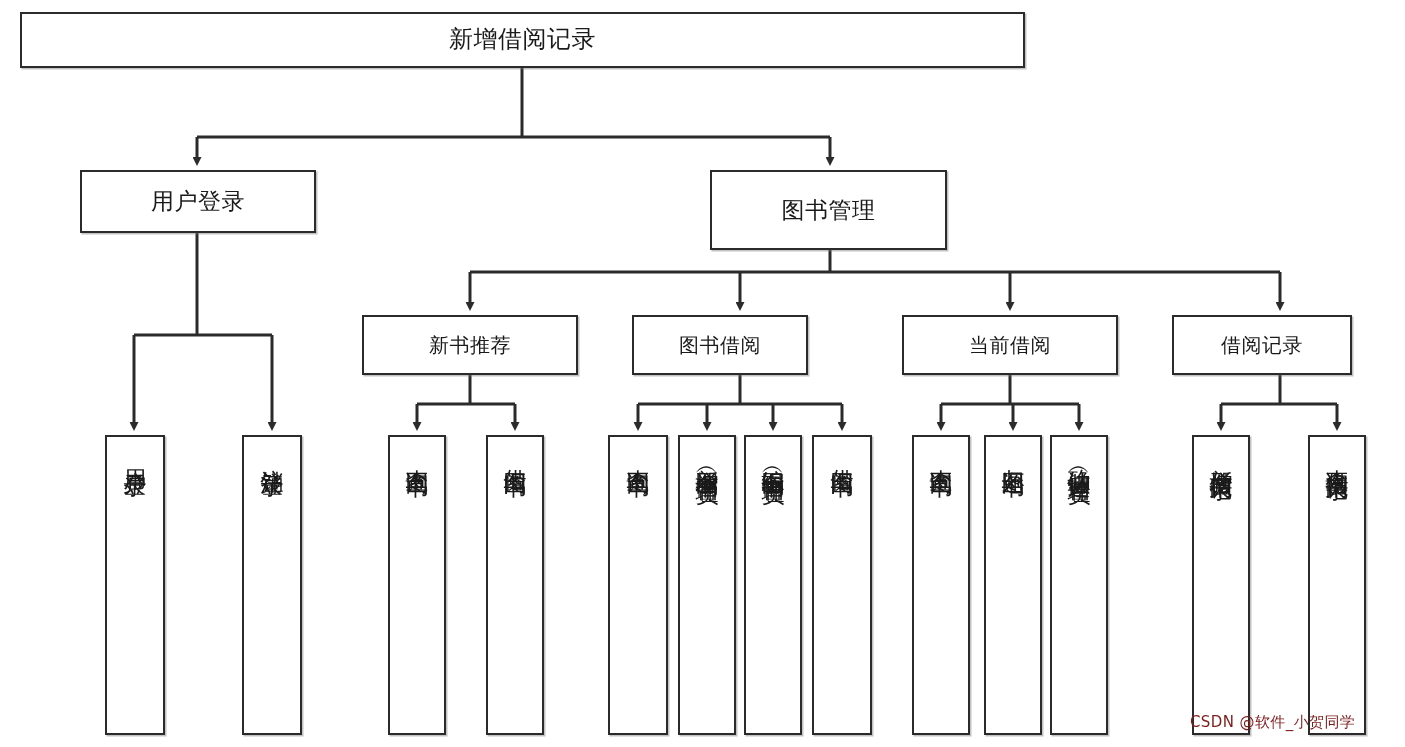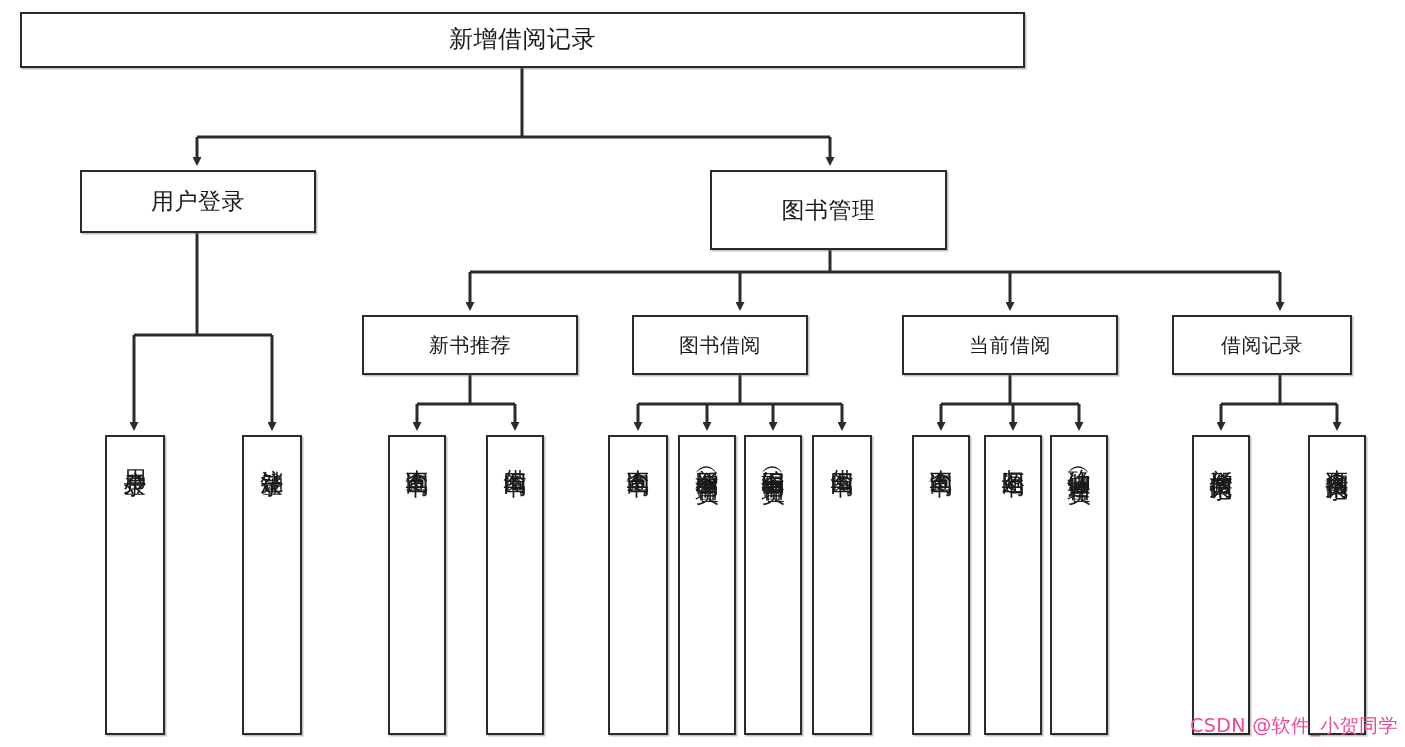--- a/index.html
+++ b/index.html
@@ -53,22 +53,22 @@
     letter-spacing: 2px;
     white-space: normal;
   }
   .node.root .label { font-size: 24px; }
   .node.lvl2 .label { font-size: 23px; }
   .node.lvl3 .label { font-size: 20px; }
   #watermark {
     position: absolute;
     left: 1190px;
     top: 713px;
-    font-size: 19px;
-    color: #ec4899;
+    font-size: 15px;
+    color: #7f1d1d;
     white-space: nowrap;
     letter-spacing: 0.4px;
     font-family: "DejaVu Sans", "Liberation Sans", sans-serif;
   }
 </style>
 </head>
 <body>
 
 <div id="canvas">
 

